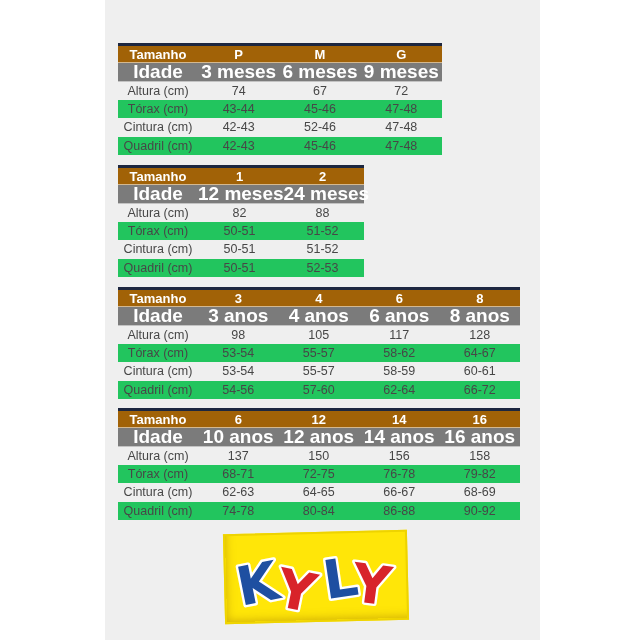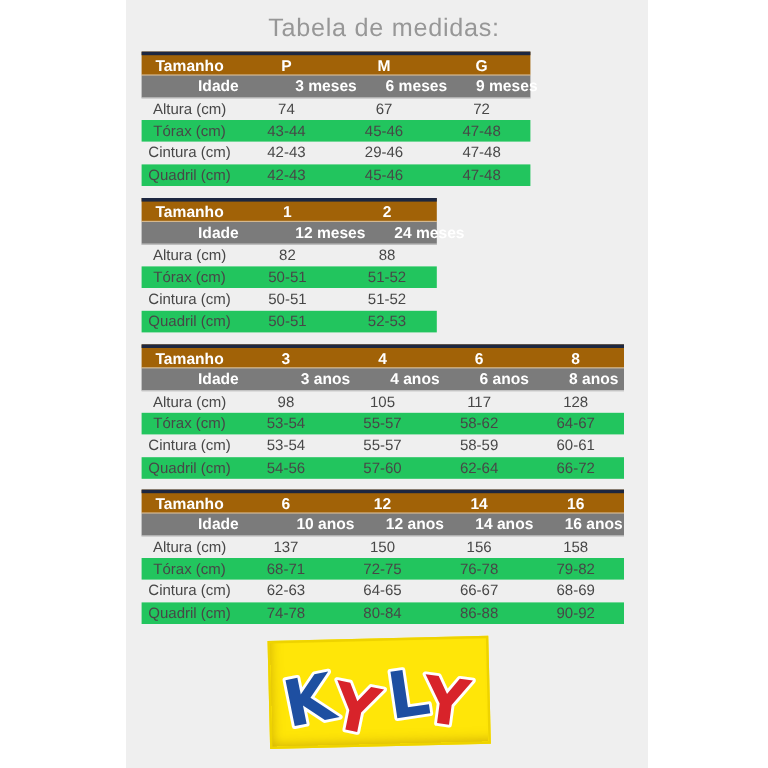--- a/index.html
+++ b/index.html
@@ -16,21 +16,21 @@
   .row{display:flex;height:18.33px;box-sizing:border-box;align-items:stretch;}
   .cell{
     display:flex;align-items:center;justify-content:center;
     font-size:12.5px;color:#474747;white-space:nowrap;
   }
   .cell.label{flex:0 0 80px;}
   .cell.val{flex:1 1 0;}
   .row.hdr-blue{background:#a16207;border-top:3px solid #1d2740;border-bottom:1px solid rgba(255,255,255,0.55);height:20.33px;}
   .row.hdr-blue .cell{color:#ffffff;font-weight:bold;font-size:13px;}
   .row.hdr-gray{background:#7b7b7b;border-bottom:1px solid rgba(255,255,255,0.55);}
-  .row.hdr-gray .cell{color:#ffffff;font-weight:bold;font-size:13px;padding-left:24px;}
+  .row.hdr-gray .cell{color:#ffffff;font-weight:bold;font-size:19px;}
   .row.alt{background:#22c55e;}
   .row.plain{background:transparent;align-items:center;}
   #t0{left:118px;top:45px;width:324px;}
   #t1{left:118px;top:167px;width:246px;}
   #t2{left:118px;top:289px;width:402px;}
   #t3{left:118px;top:410px;width:402px;}
   
   .size-table .row.hdr-blue{margin-top:-2px;}
   .logo-wrap{
     position:absolute;left:224px;top:532px;width:184px;height:90px;
@@ -39,21 +39,20 @@
     box-shadow:inset 5px -6px 10px -5px rgba(160,120,0,0.5);
   }
   .logo-wrap svg{display:block;width:100%;height:100%;}
 </style>
 </head>
 <body>
 
 <div class="canvas">
   <div class="panel"></div>
 
-  <div class="title">Tabela de medidas:</div>
 
   <div class="size-table" id="t0">
     <div class="row hdr-blue">
       <div class="cell label">Tamanho</div>
       <div class="cell val">P</div>
       <div class="cell val">M</div>
       <div class="cell val">G</div>
     </div>
     <div class="row hdr-gray">
       <div class="cell label">Idade</div>
@@ -69,21 +68,21 @@
     </div>
     <div class="row alt">
       <div class="cell label">Tórax (cm)</div>
       <div class="cell val">43-44</div>
       <div class="cell val">45-46</div>
       <div class="cell val">47-48</div>
     </div>
     <div class="row plain">
       <div class="cell label">Cintura (cm)</div>
       <div class="cell val">42-43</div>
-      <div class="cell val">29-46</div>
+      <div class="cell val">52-46</div>
       <div class="cell val">47-48</div>
     </div>
     <div class="row alt">
       <div class="cell label">Quadril (cm)</div>
       <div class="cell val">42-43</div>
       <div class="cell val">45-46</div>
       <div class="cell val">47-48</div>
     </div>
   </div>
 

